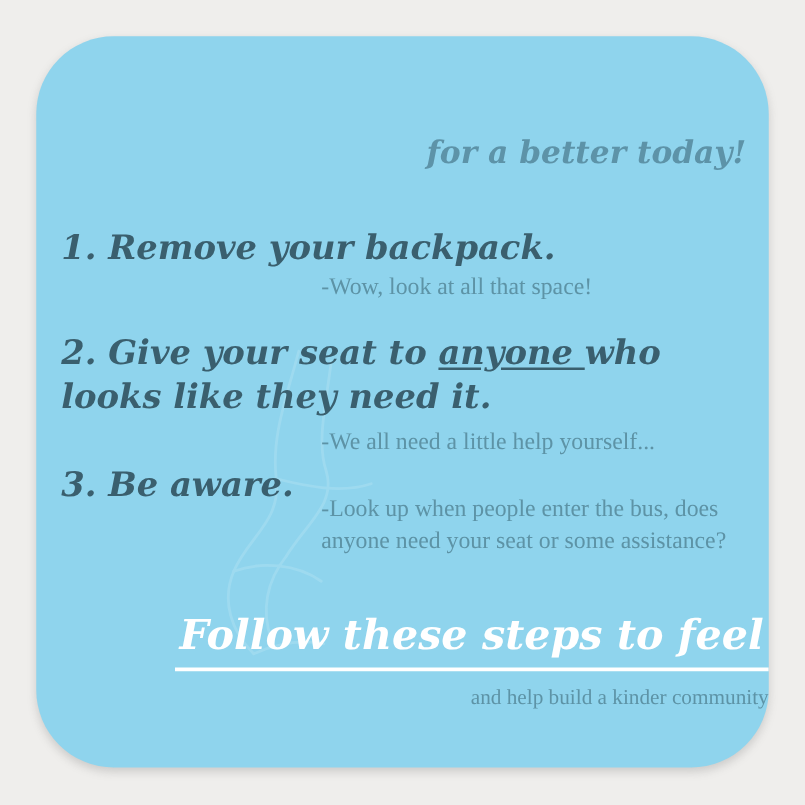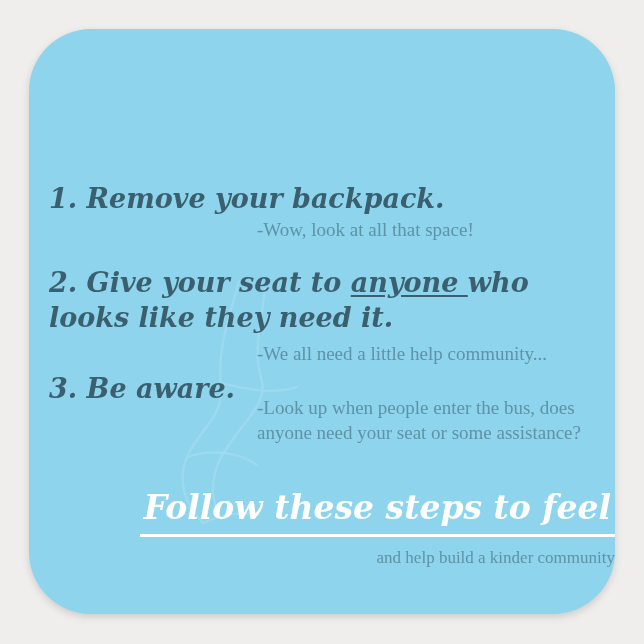--- a/index.html
+++ b/index.html
@@ -182,35 +182,36 @@
           <path d="M96 10 C 92 44, 84 74, 92 98 C 100 124, 76 140, 60 166"></path>
           <path d="M52 104 C 76 110, 104 116, 128 108"></path>
           <path d="M18 178 C 40 170, 68 172, 88 186"></path>
           <path d="M34 244 C 52 236, 70 232, 90 236"></path>
           <path d="M60 166 C 44 186, 40 210, 48 232"></path>
         </g>
       </svg>
     </div>
 
 
+    <div id="title-sub" class="layer">for a better today!</div>
 
     <div id="rules" class="layer">
 
       <div class="rule" id="rule-1">
         <p class="rule-head">
           <span>1. Remove your backpack.</span>
         </p>
         <p class="rule-note">-Wow, look at all that space!</p>
       </div>
 
       <div class="rule" id="rule-2">
         <p class="rule-head">
           <span>2. Give your seat to </span><span class="emph">anyone </span><span>who looks like they need it.</span>
         </p>
-        <p class="rule-note">-We all need a little help community...</p>
+        <p class="rule-note">-We all need a little help yourself...</p>
       </div>
 
       <div class="rule" id="rule-3">
         <p class="rule-head">
           <span>3. Be aware.</span>
         </p>
         <p class="rule-note">-Look up when people enter the bus, does anyone need your seat or some assistance?</p>
       </div>
 
     </div>

